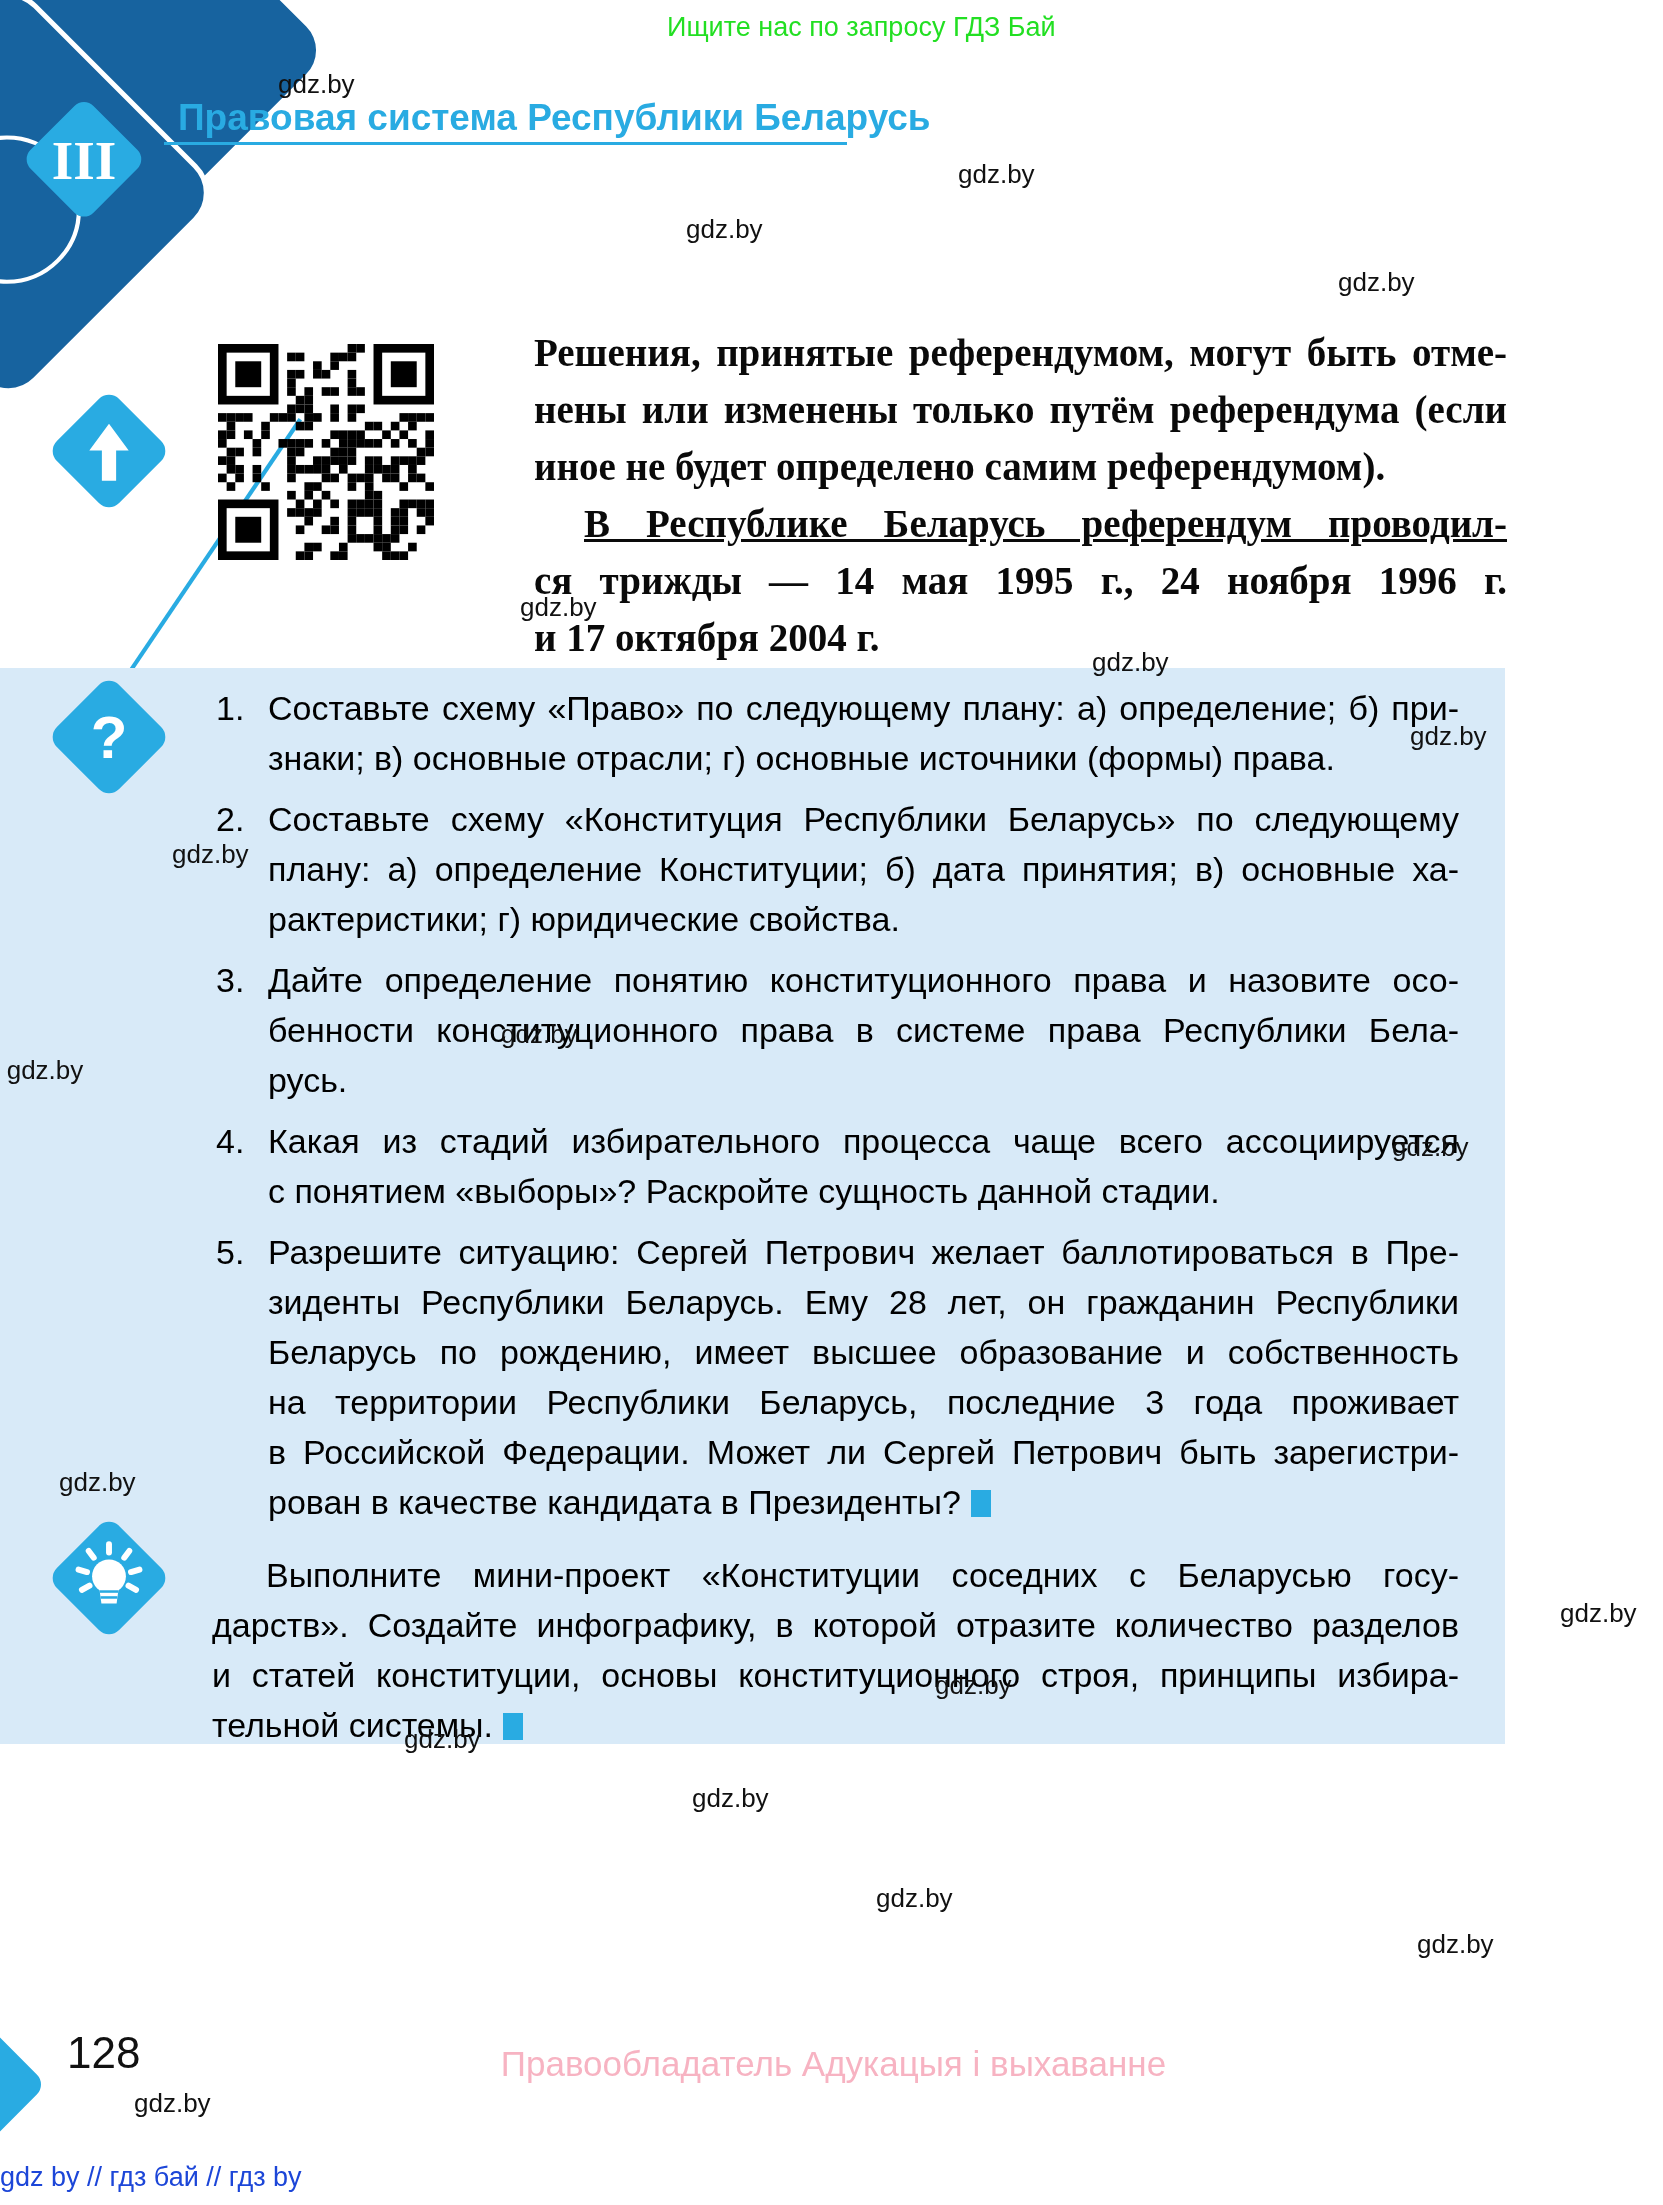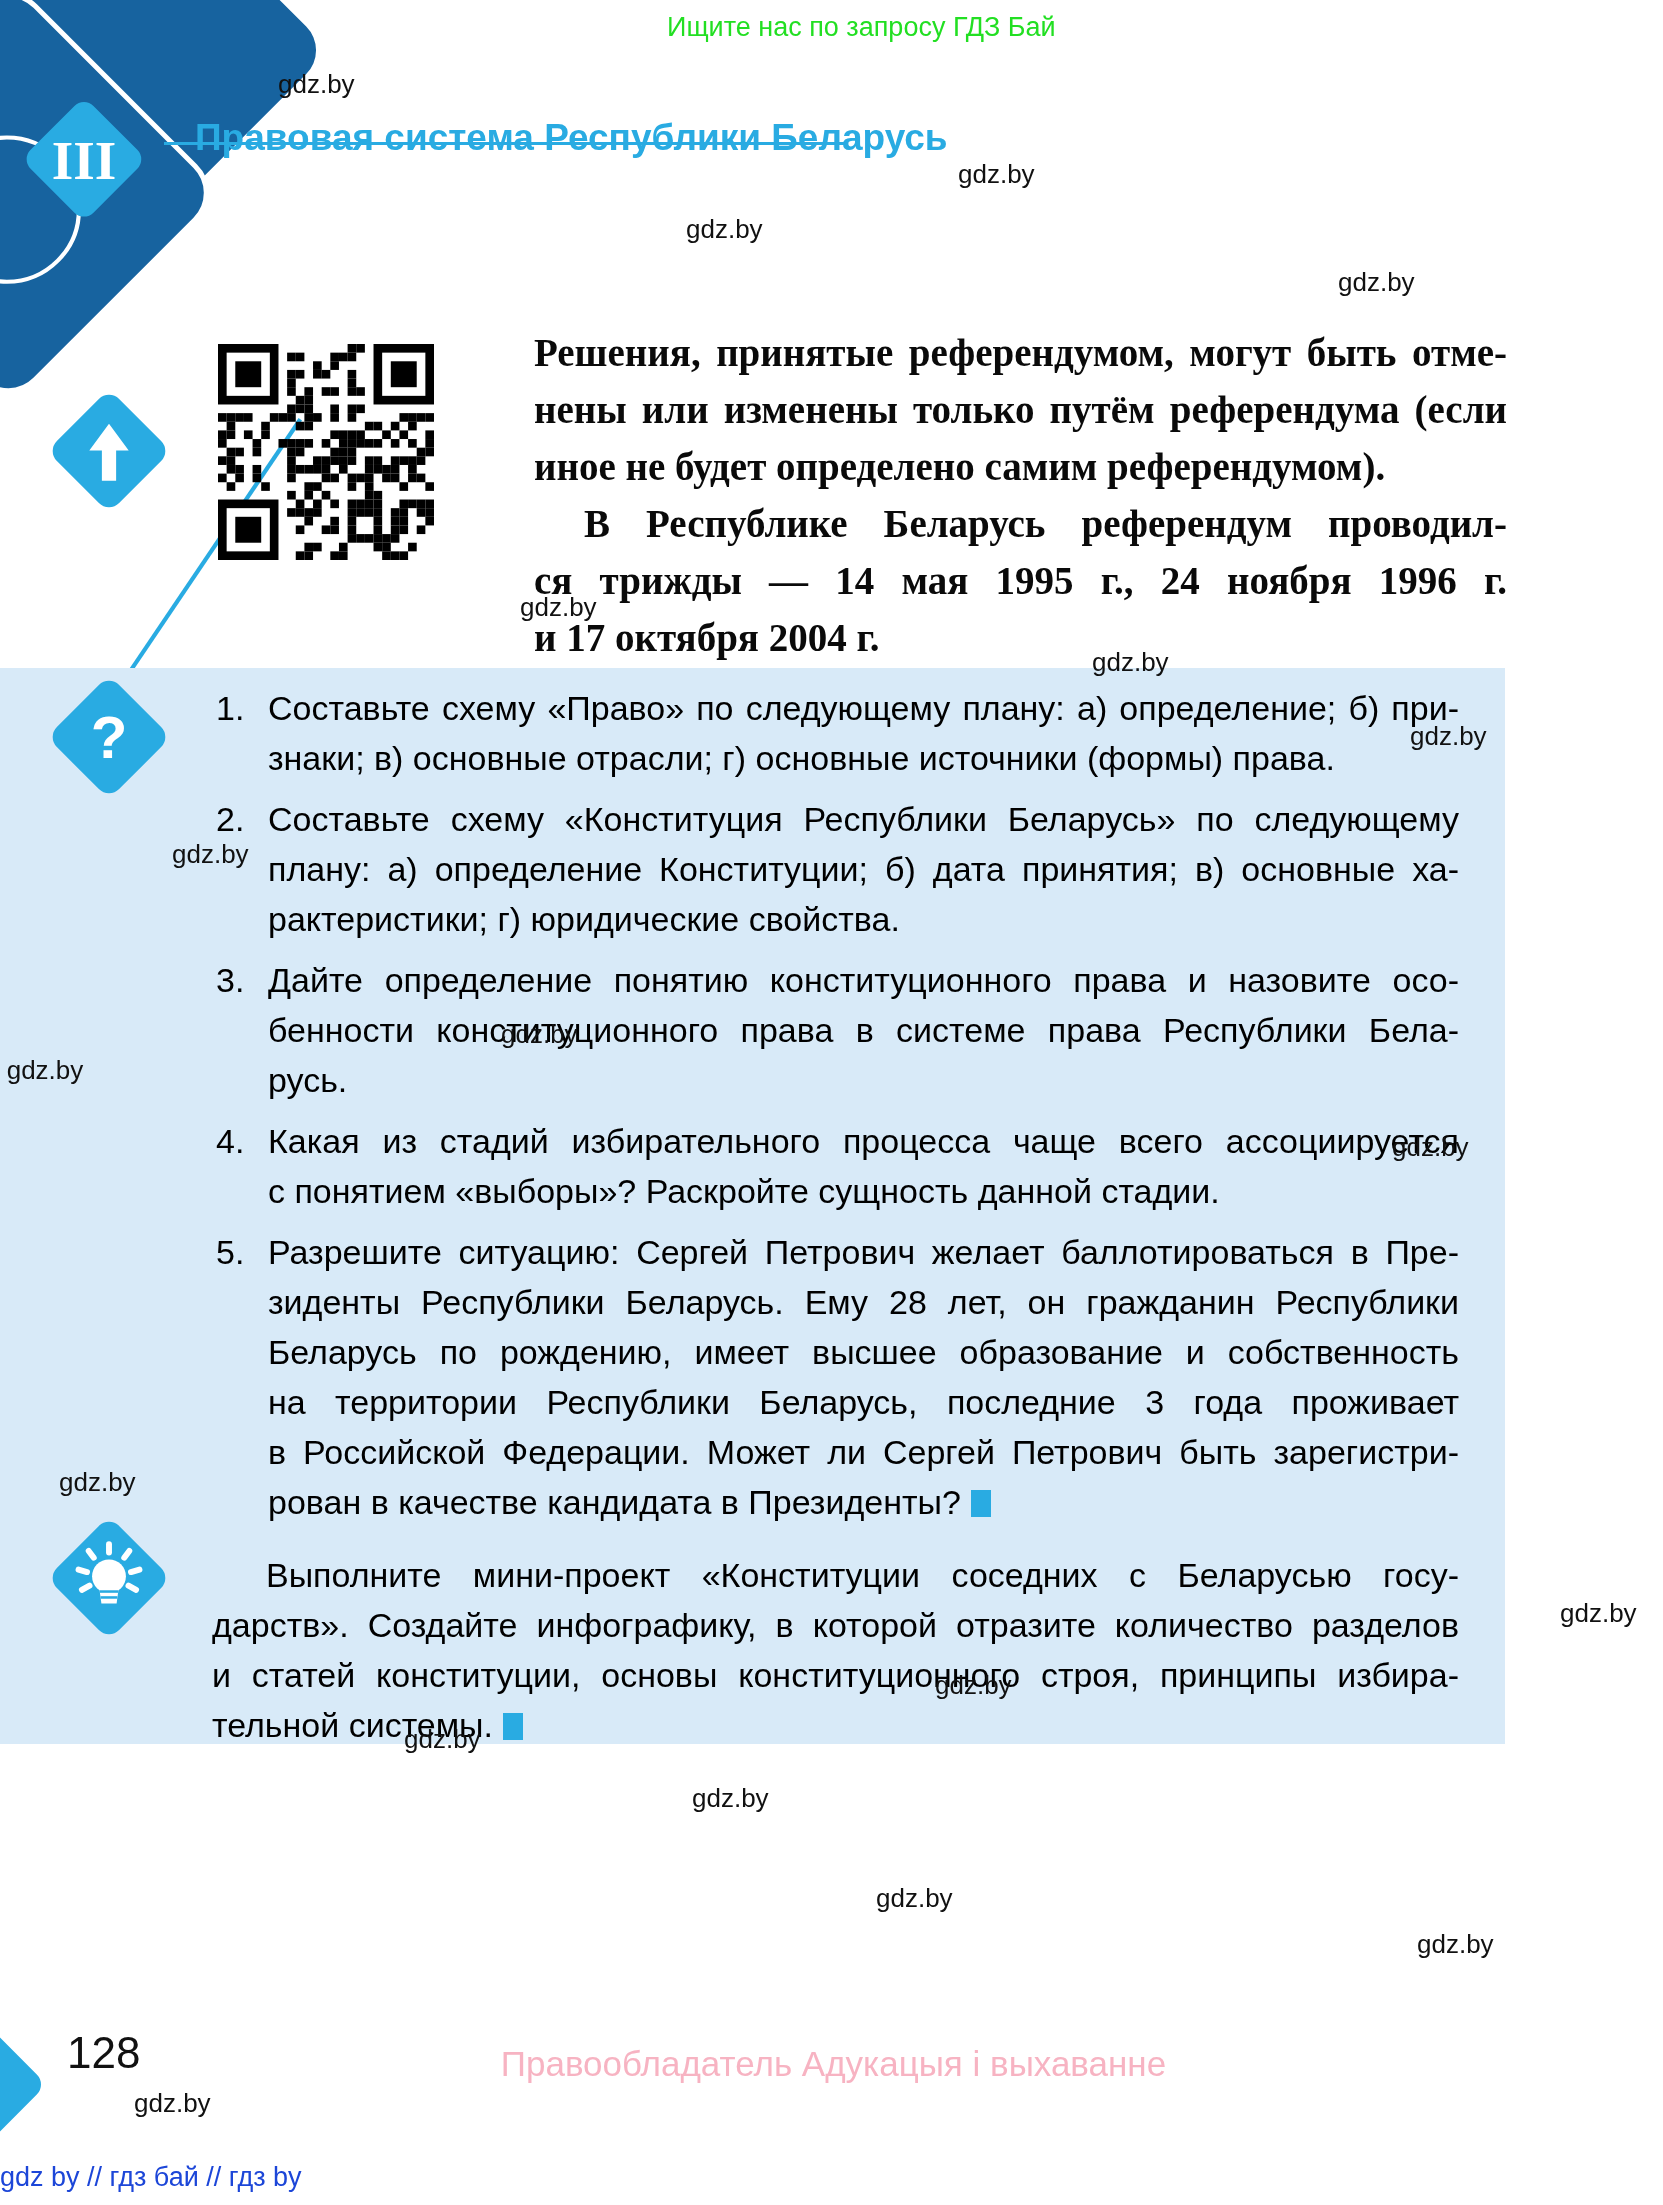--- a/index.html
+++ b/index.html
@@ -8,39 +8,39 @@
 
   
   .wm{position:absolute;font-family:"Liberation Sans",sans-serif;font-size:26px;color:#111;white-space:nowrap;}
   #green-banner{position:absolute;left:667px;top:11.7px;font-size:27px;white-space:nowrap;}
 
   
   #badge-svg{position:absolute;left:0;top:0;}
   #chapter-numeral{font-family:"Liberation Serif","DejaVu Serif",serif;font-weight:bold;}
 
   
-  #page-title{position:absolute;left:195px;top:97px;font-size:37px;font-weight:bold;white-space:nowrap;margin-top:20px;}
+  #page-title{position:absolute;left:178px;top:97px;font-size:37px;font-weight:bold;white-space:nowrap;}
   #title-rule{position:absolute;left:164px;top:142px;width:683px;height:3.4px;}
 
   
   #qr{position:absolute;left:218px;top:344px;}
   .diamond{position:absolute;border-radius:14.3px;transform:rotate(45deg);}
   #arrow-diamond{left:65px;top:407px;width:88px;height:88px;}
   #arrow-diamond svg{transform:rotate(-45deg);}
   #question-diamond{left:65px;top:693px;width:88px;height:88px;}
   #question-diamond .glyph{transform:rotate(-45deg);width:88px;height:88px;display:flex;
       align-items:center;justify-content:center;font-size:60px;font-weight:bold;color:#fff;}
   #bulb-diamond{left:65px;top:1534px;width:88px;height:88px;}
   #bulb-diamond svg{transform:rotate(-45deg);}
 
   
   #ref-par{position:absolute;left:534px;top:324px;width:973px;
       font-family:"Liberation Serif","DejaVu Serif",serif;font-weight:600;font-size:39px;line-height:57px;color:#0a0a0a;}
   #ref-par .jline{text-align:justify;text-align-last:justify;}
-  #ref-par .indent{padding-left:50px;box-sizing:border-box;}
+  #ref-par .indent{padding-left:50px;box-sizing:border-box;text-decoration:underline;}
 
   
   #task-section{position:absolute;left:0;top:668px;width:1505px;height:1076px;}
   #tasks-list{position:absolute;left:216px;top:683px;width:1243px;}
   .task-item{display:flex;margin-bottom:11px;font-size:34px;line-height:50px;}
   .task-num{width:52px;flex:none;}
   .task-lines{width:1191px;flex:none;}
   .jline{text-align:justify;text-align-last:justify;}
   .lline{text-align:left;}
   #project-block{position:absolute;left:212px;top:1550px;width:1247px;font-size:34px;line-height:50px;}

